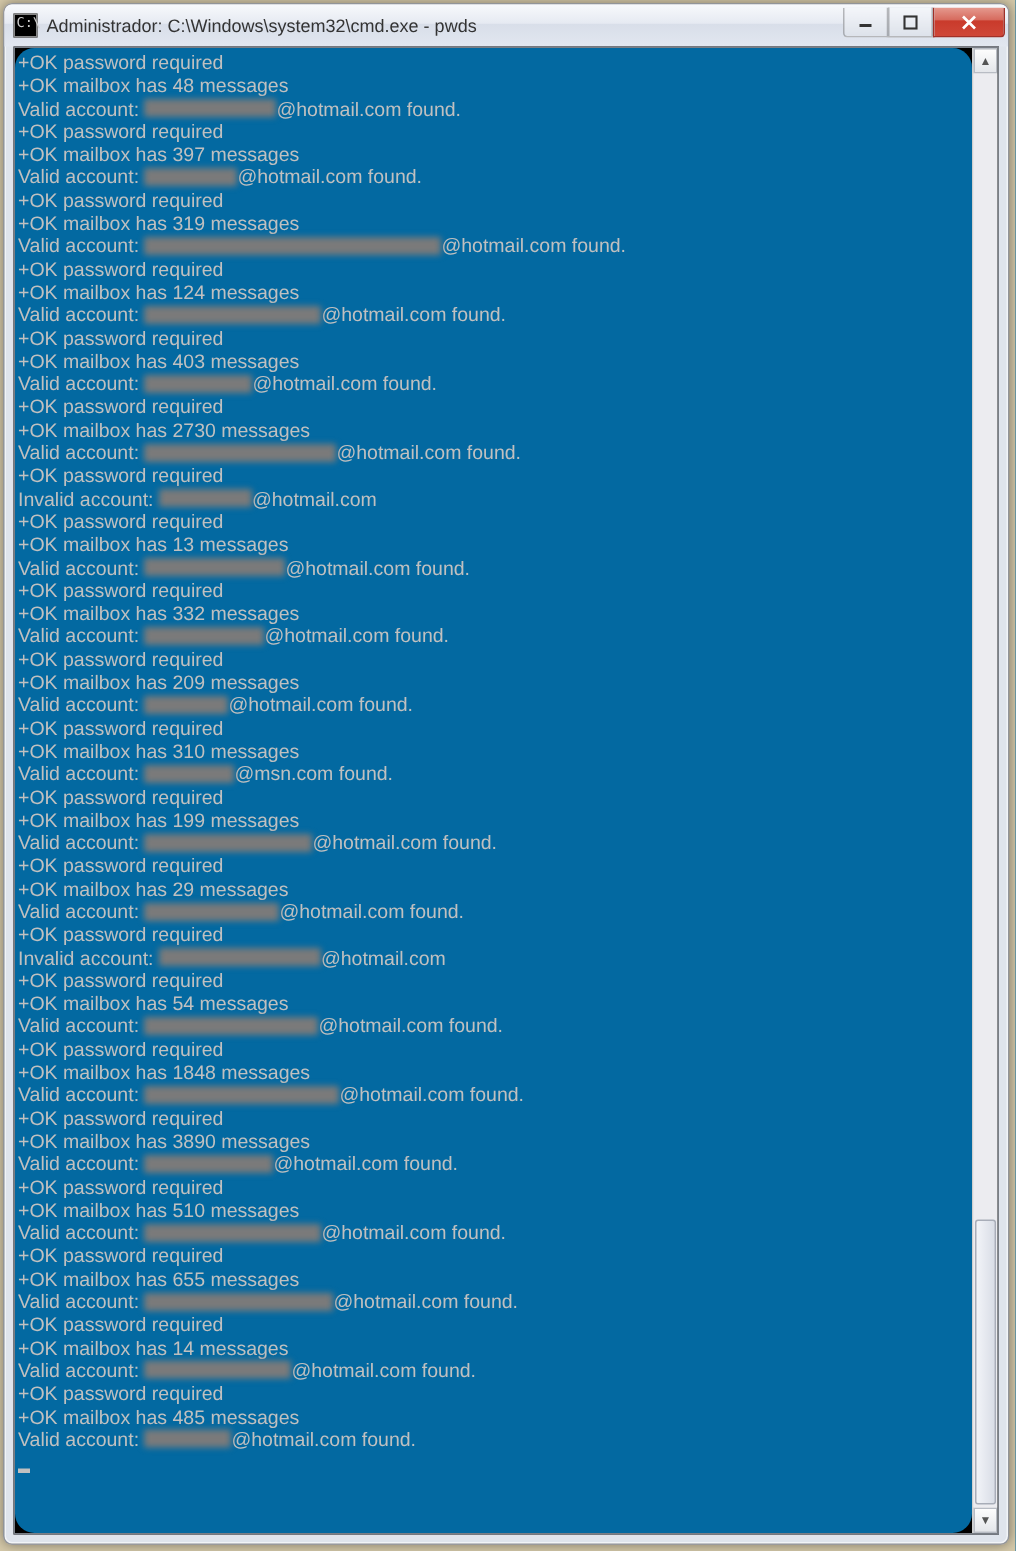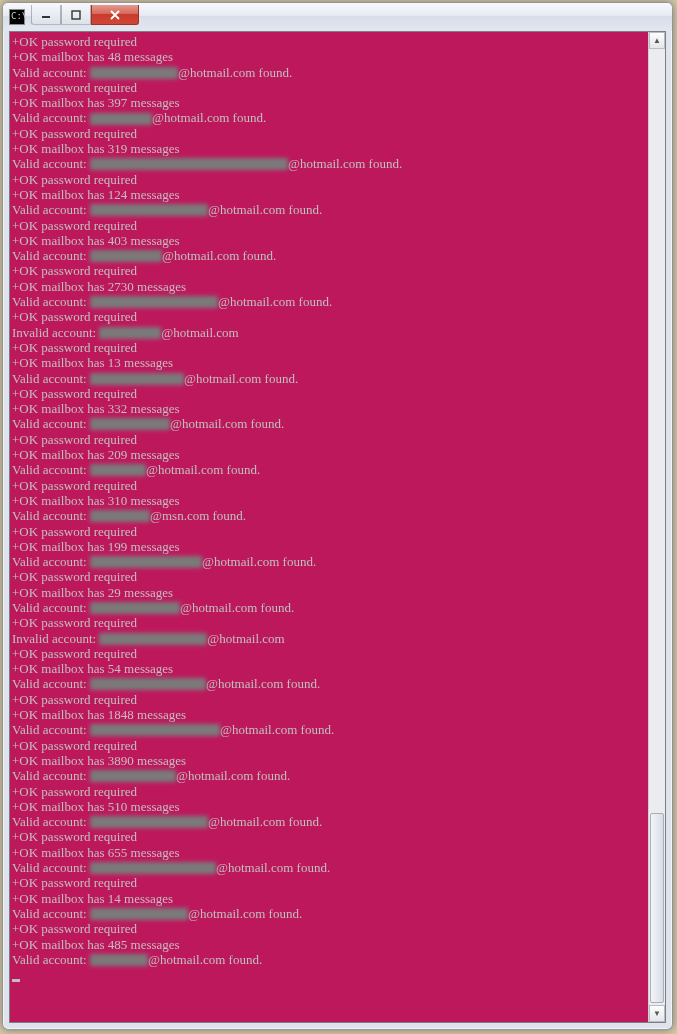--- a/index.html
+++ b/index.html
@@ -83,28 +83,29 @@
     flex: 1;
     margin: 0 6px 6px 6px;
     border: 1px solid #7a7f87;
     background: #000;
     position: relative;
     display: flex;
     overflow: hidden;
   }
   .console {
     flex: 1;
-    background: #be185d;
+    background: #0369a1;
     color: #c0c0c0;
-    font-family: Liberation Serif, serif;
+    font-family: Liberation Sans, sans-serif;
     font-size: 13px;
     line-height: 15.3px;
     padding: 2px 0 0 2px;
     white-space: pre;
     overflow: hidden;
+    border-radius: 13px;
   }
   .console .line { display: block; }
   .blur {
     display: inline-block;
     background: #7a7a7a;
     color: transparent;
     filter: blur(2px);
     border-radius: 1px;
     height: 12px;
     vertical-align: middle;
@@ -149,20 +150,21 @@
     border: 1px solid #a8adb8;
     border-radius: 2px;
   }
 </style>
 </head>
 <body>
 
 <div class="window">
   <div class="titlebar">
     <div class="titlebar-icon">C:\</div>
+    <div class="titlebar-text">Administrador: C:\Windows\system32\cmd.exe - pwds</div>
     <div class="win-buttons">
       <div class="win-btn min">
         <svg width="10" height="10" viewBox="0 0 10 10">
             <rect x="1" y="6" width="8" height="2" fill="#333"></rect>
           </svg>
       </div>
       <div class="win-btn max">
         <svg width="10" height="10" viewBox="0 0 10 10">
             <rect x="1" y="1" width="8" height="8" fill="none" stroke="#333" stroke-width="1.4"></rect>
           </svg>

